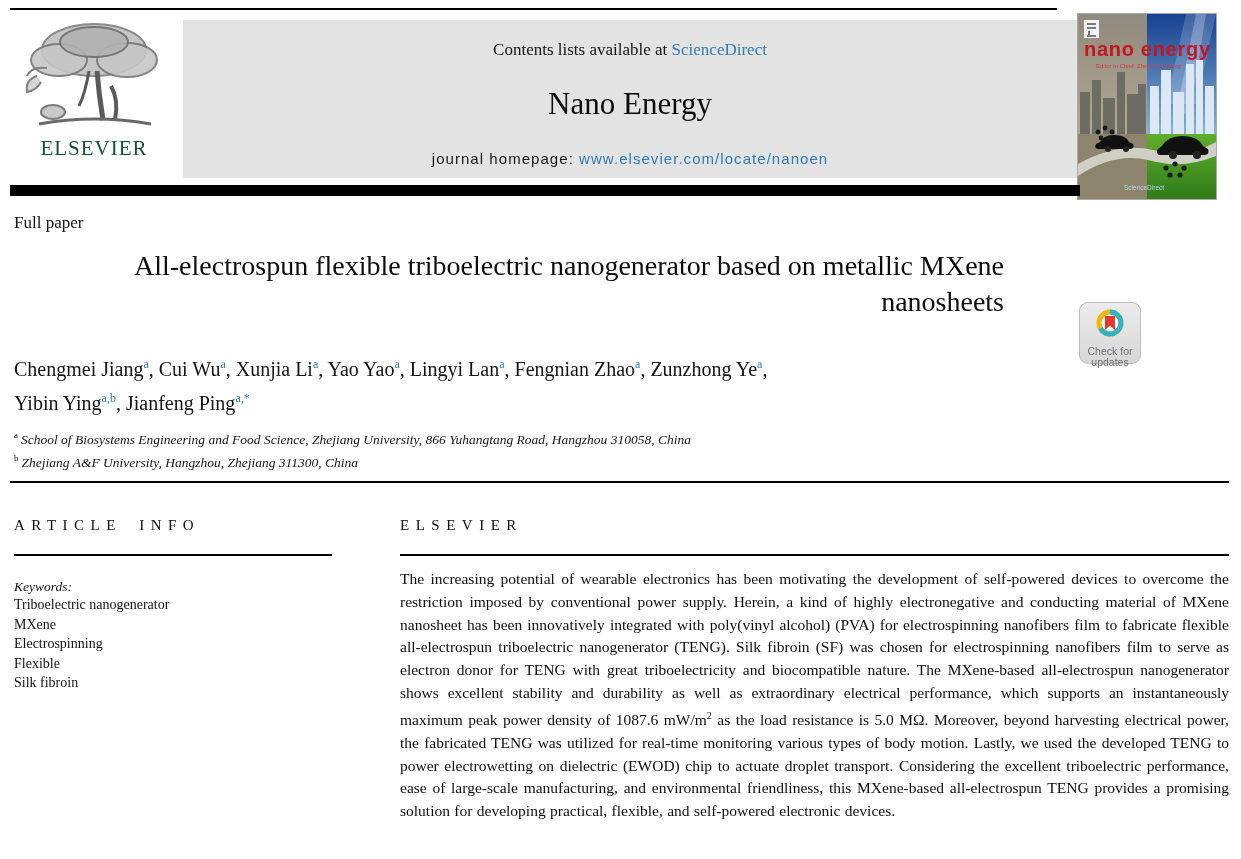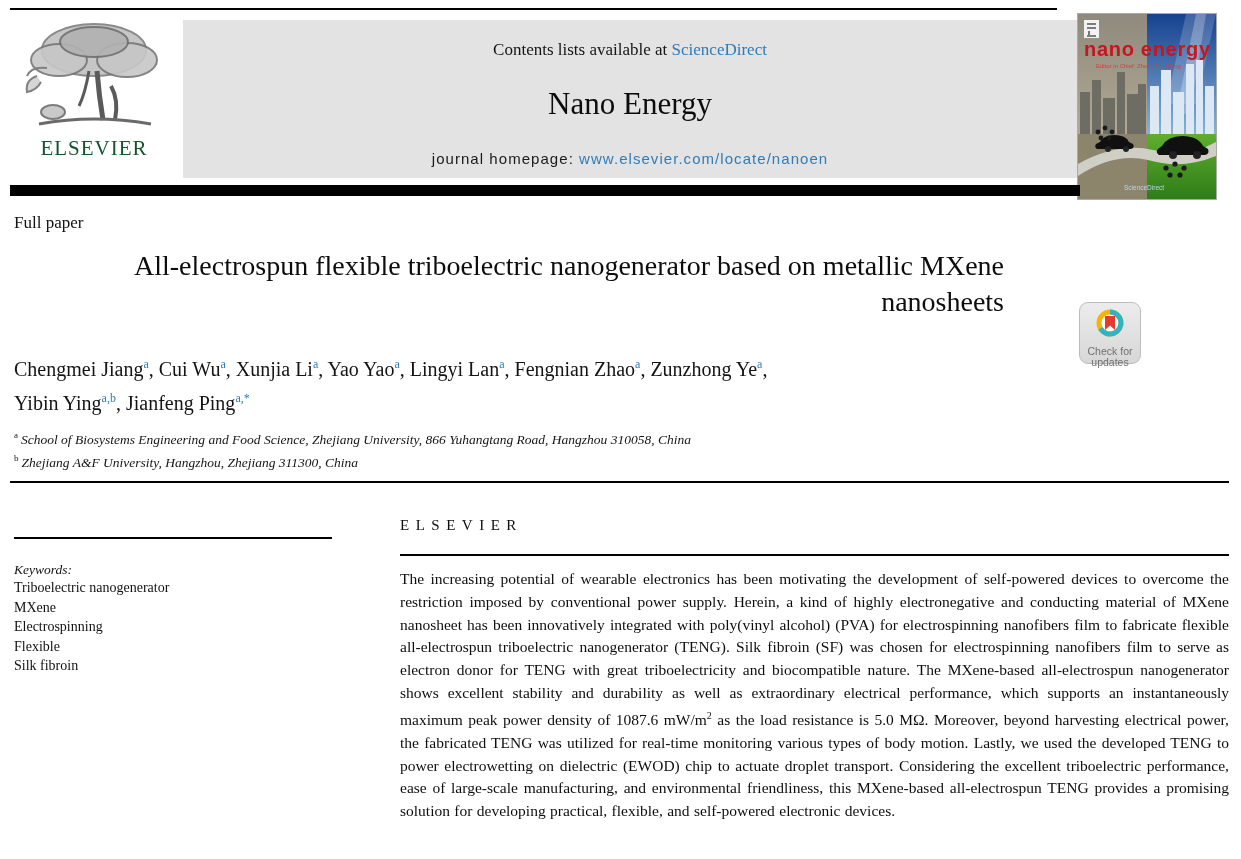--- a/index.html
+++ b/index.html
@@ -181,20 +181,21 @@
   <div class="authors"><span>Chengmei Jiang</span><sup class="author-sup">a</sup><span>, </span><span>Cui Wu</span><sup class="author-sup">a</sup><span>, </span><span>Xunjia Li</span><sup class="author-sup">a</sup><span>, </span><span>Yao Yao</span><sup class="author-sup">a</sup><span>, </span><span>Lingyi Lan</span><sup class="author-sup">a</sup><span>, </span><span>Fengnian Zhao</span><sup class="author-sup">a</sup><span>, </span><span>Zunzhong Ye</span><sup class="author-sup">a</sup><span>,</span><br><span>Yibin Ying</span><sup class="author-sup">a,b</sup><span>, </span><span>Jianfeng Ping</span><sup class="author-sup">a,*</sup></div>
 
   <div class="affiliations">
       <div><sup>a</sup><span>School of Biosystems Engineering and Food Science, Zhejiang University, 866 Yuhangtang Road, Hangzhou 310058, China</span></div>
       <div><sup>b</sup><span>Zhejiang A&amp;F University, Hangzhou, Zhejiang 311300, China</span></div>
     </div>
 
   <div class="mid-rule"></div>
 
   <div class="info-col">
+    <div class="section-heading">ARTICLE INFO</div>
     <div class="heading-rule"></div>
     <div class="keywords-label">Keywords:</div>
     <div id="keywords-list">
         <div class="keyword">Triboelectric nanogenerator</div>
         <div class="keyword">MXene</div>
         <div class="keyword">Electrospinning</div>
         <div class="keyword">Flexible</div>
         <div class="keyword">Silk fibroin</div>
       </div>
   </div>

